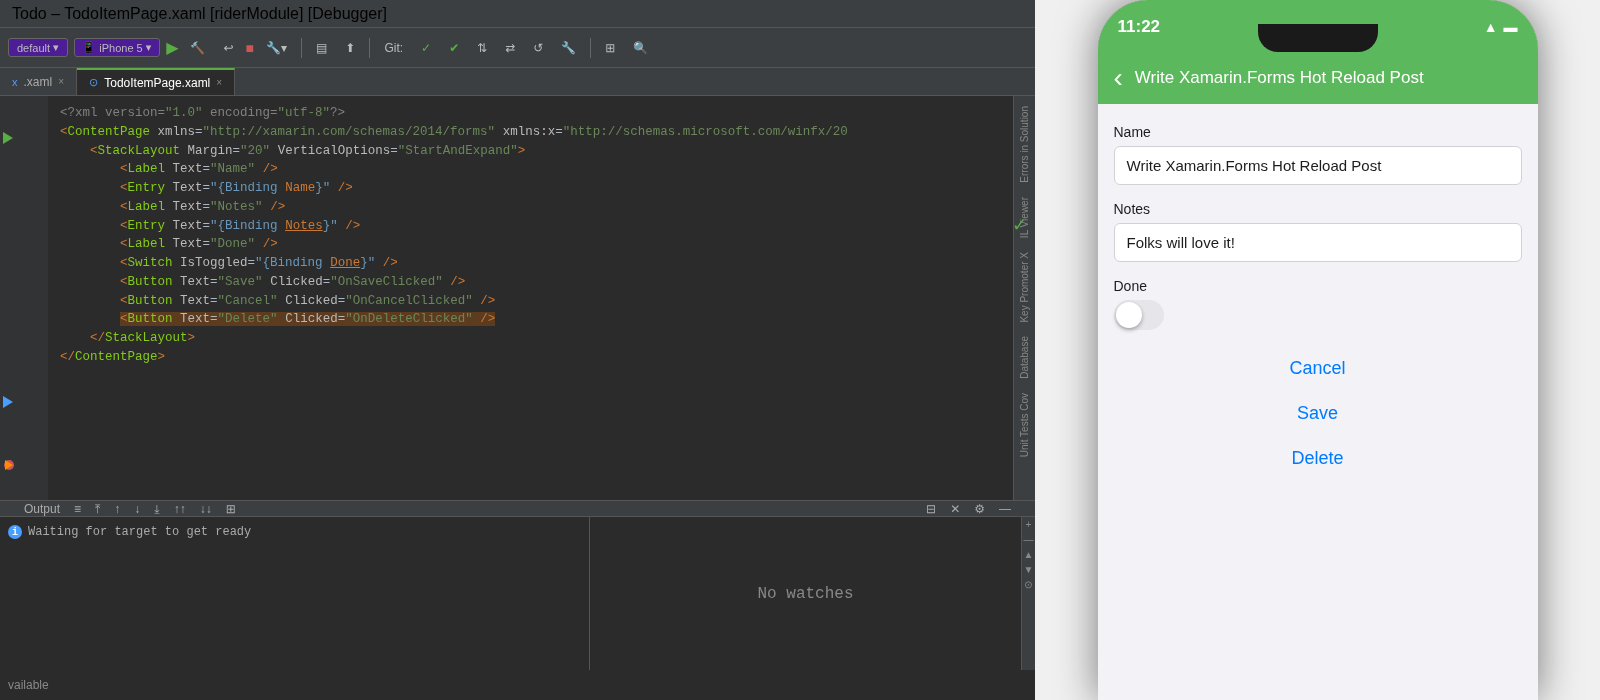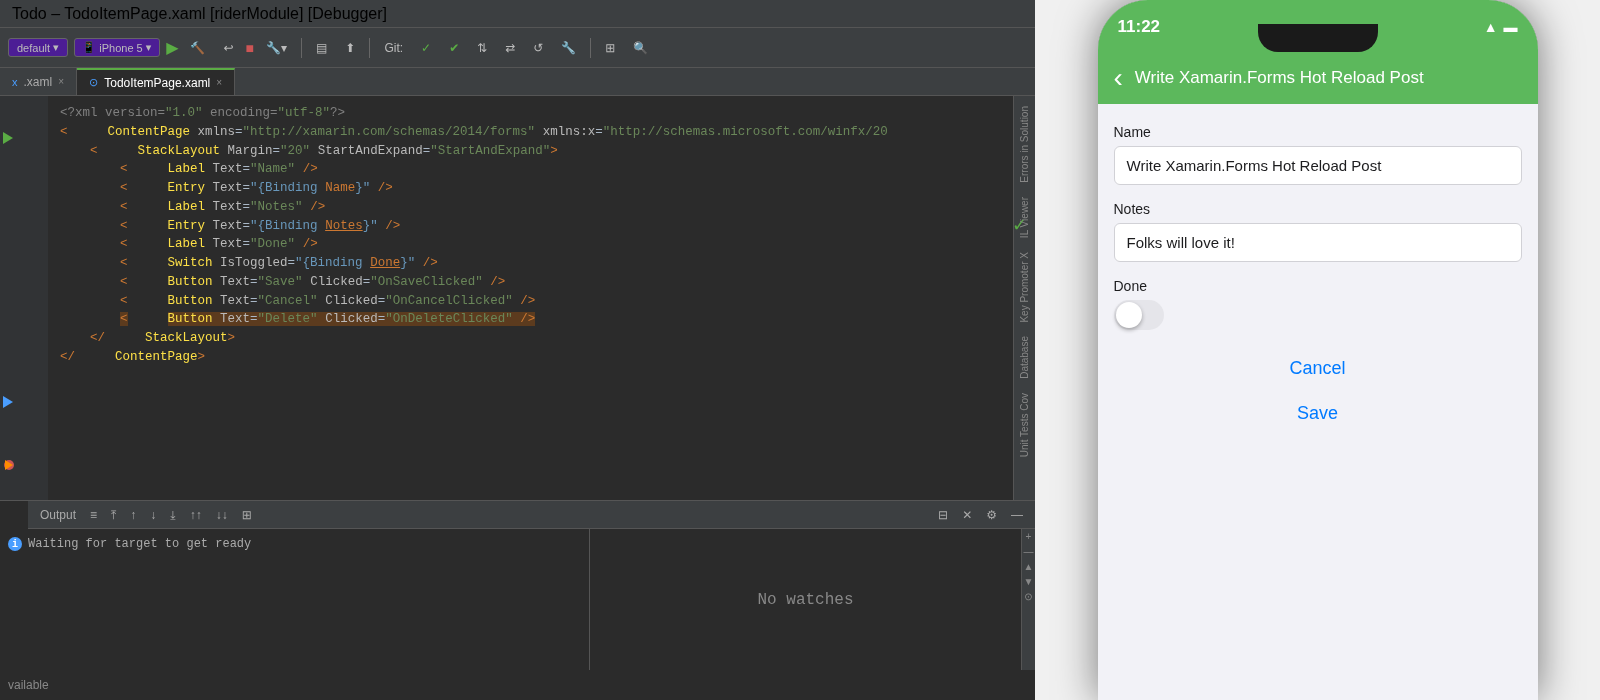--- a/index.html
+++ b/index.html
@@ -131,21 +131,21 @@
       padding: 8px 12px;
       font-family: 'Courier New', monospace;
       font-size: 12.5px;
       line-height: 1.5;
       overflow: auto;
       white-space: pre;
       color: #a9b7c6;
     }
     .kw { color: #cc7832; }
     .attr { color: #bababa; }
-    .tag { color: #fde047; margin-left: 40px; }
+    .tag { color: #84cc16; }
     .bracket { color: #cc7832; }
     .binding-val { color: #6897bb; }
     .xml-decl { color: #808080; }
     .string { color: #6a8759; }
 
     
     #gutter {
       width: 18px;
       background: #313335;
       flex-shrink: 0;
@@ -212,27 +212,26 @@
     
     #bottom-panel {
       height: 200px;
       background: #2b2b2b;
       border-top: 1px solid #555;
       display: flex;
       flex-direction: column;
     }
     #bottom-toolbar {
       background: #3c3f41;
-      height: 28px;
-      display: flex;
-      align-items: center;
-      padding: 0 8px;
+      height: 16px;
+      display: flex;
+      align-items: center;
+      padding: 0 20px;
       gap: 6px;
       border-bottom: 1px solid #555;
-      margin-left: 28px;
     }
     .bottom-btn {
       color: #aaa;
       font-size: 12px;
       cursor: pointer;
       padding: 2px 4px;
     }
     #bottom-content {
       flex: 1;
       display: flex;
@@ -513,21 +512,21 @@
     <div id="gutter">
       <div class="green-indicator" style="top: 36px;"></div>
       <div class="blue-indicator" style="top: 300px;"></div>
       <div class="breakpoint" style="top: 364px;"></div>
       <div class="arrow-indicator" style="top: 364px;"></div>
     </div>
     <div id="line-numbers">
     </div>
     <div id="code-content"><span class="xml-decl">&lt;?xml version=</span><span class="string">"1.0"</span><span class="xml-decl"> encoding=</span><span class="string">"utf-8"</span><span class="xml-decl">?&gt;</span>
 <span class="bracket">&lt;</span><span class="tag">ContentPage</span> <span class="attr">xmlns</span>=<span class="string">"http://xamarin.com/schemas/2014/forms"</span> <span class="attr">xmlns:x</span>=<span class="string">"http://schemas.microsoft.com/winfx/20</span>
-    <span class="bracket">&lt;</span><span class="tag">StackLayout</span> <span class="attr">Margin</span>=<span class="string">"20"</span> <span class="attr">StartAndExpand</span>=<span class="string">"StartAndExpand"</span><span class="bracket">&gt;</span>
+    <span class="bracket">&lt;</span><span class="tag">StackLayout</span> <span class="attr">Margin</span>=<span class="string">"20"</span> <span class="attr">VerticalOptions</span>=<span class="string">"StartAndExpand"</span><span class="bracket">&gt;</span>
         <span class="bracket">&lt;</span><span class="tag">Label</span> <span class="attr">Text</span>=<span class="string">"Name"</span> <span class="bracket">/&gt;</span>
         <span class="bracket">&lt;</span><span class="tag">Entry</span> <span class="attr">Text</span>=<span class="binding-val">"{Binding</span> <span class="kw">Name</span><span class="binding-val">}"</span> <span class="bracket">/&gt;</span>
         <span class="bracket">&lt;</span><span class="tag">Label</span> <span class="attr">Text</span>=<span class="string">"Notes"</span> <span class="bracket">/&gt;</span>
         <span class="bracket">&lt;</span><span class="tag">Entry</span> <span class="attr">Text</span>=<span class="binding-val">"{Binding</span> <span style="text-decoration:underline" class="kw">Notes</span><span class="binding-val">}"</span> <span class="bracket">/&gt;</span>
         <span class="bracket">&lt;</span><span class="tag">Label</span> <span class="attr">Text</span>=<span class="string">"Done"</span> <span class="bracket">/&gt;</span>
         <span class="bracket">&lt;</span><span class="tag">Switch</span> <span class="attr">IsToggled</span>=<span class="binding-val">"{Binding</span> <span style="text-decoration:underline" class="kw">Done</span><span class="binding-val">}"</span> <span class="bracket">/&gt;</span>
         <span class="bracket">&lt;</span><span class="tag">Button</span> <span class="attr">Text</span>=<span class="string">"Save"</span> <span class="attr">Clicked</span>=<span class="string">"OnSaveClicked"</span> <span class="bracket">/&gt;</span>
         <span class="bracket">&lt;</span><span class="tag">Button</span> <span class="attr">Text</span>=<span class="string">"Cancel"</span> <span class="attr">Clicked</span>=<span class="string">"OnCancelClicked"</span> <span class="bracket">/&gt;</span>
         <span style="background:#5c3b1e" class="bracket">&lt;</span><span style="background:#5c3b1e" class="tag">Button</span><span style="background:#5c3b1e"> </span><span style="background:#5c3b1e" class="attr">Text</span><span style="background:#5c3b1e">=</span><span style="background:#5c3b1e" class="string">"Delete"</span><span style="background:#5c3b1e"> </span><span style="background:#5c3b1e" class="attr">Clicked</span><span style="background:#5c3b1e">=</span><span style="background:#5c3b1e" class="string">"OnDeleteClicked"</span><span style="background:#5c3b1e"> </span><span style="background:#5c3b1e" class="bracket">/&gt;</span>
     <span class="bracket">&lt;/</span><span class="tag">StackLayout</span><span class="bracket">&gt;</span>
@@ -621,17 +620,18 @@
 
         <div class="form-label">Done</div>
         <div class="form-switch-row">
           <div class="ios-switch">
             <div class="ios-switch-knob"></div>
           </div>
         </div>
 
         <button class="form-button">Cancel</button>
         <button class="form-button">Save</button>
+        <button class="form-button">Delete</button>
 
       </div>
     </div>
   </div>
 </div>
 
 </body></html>

